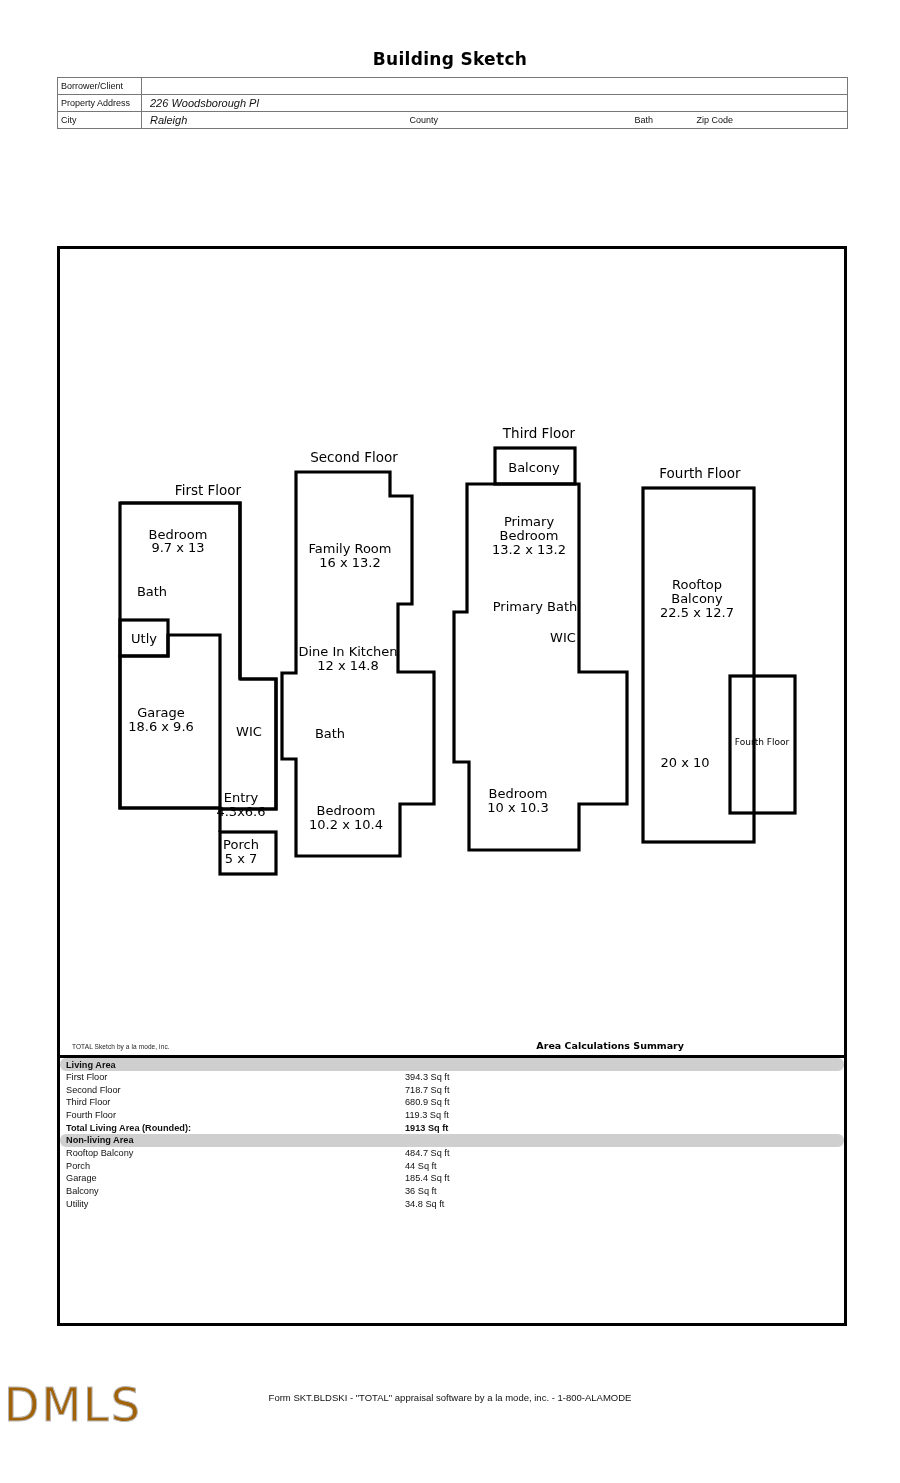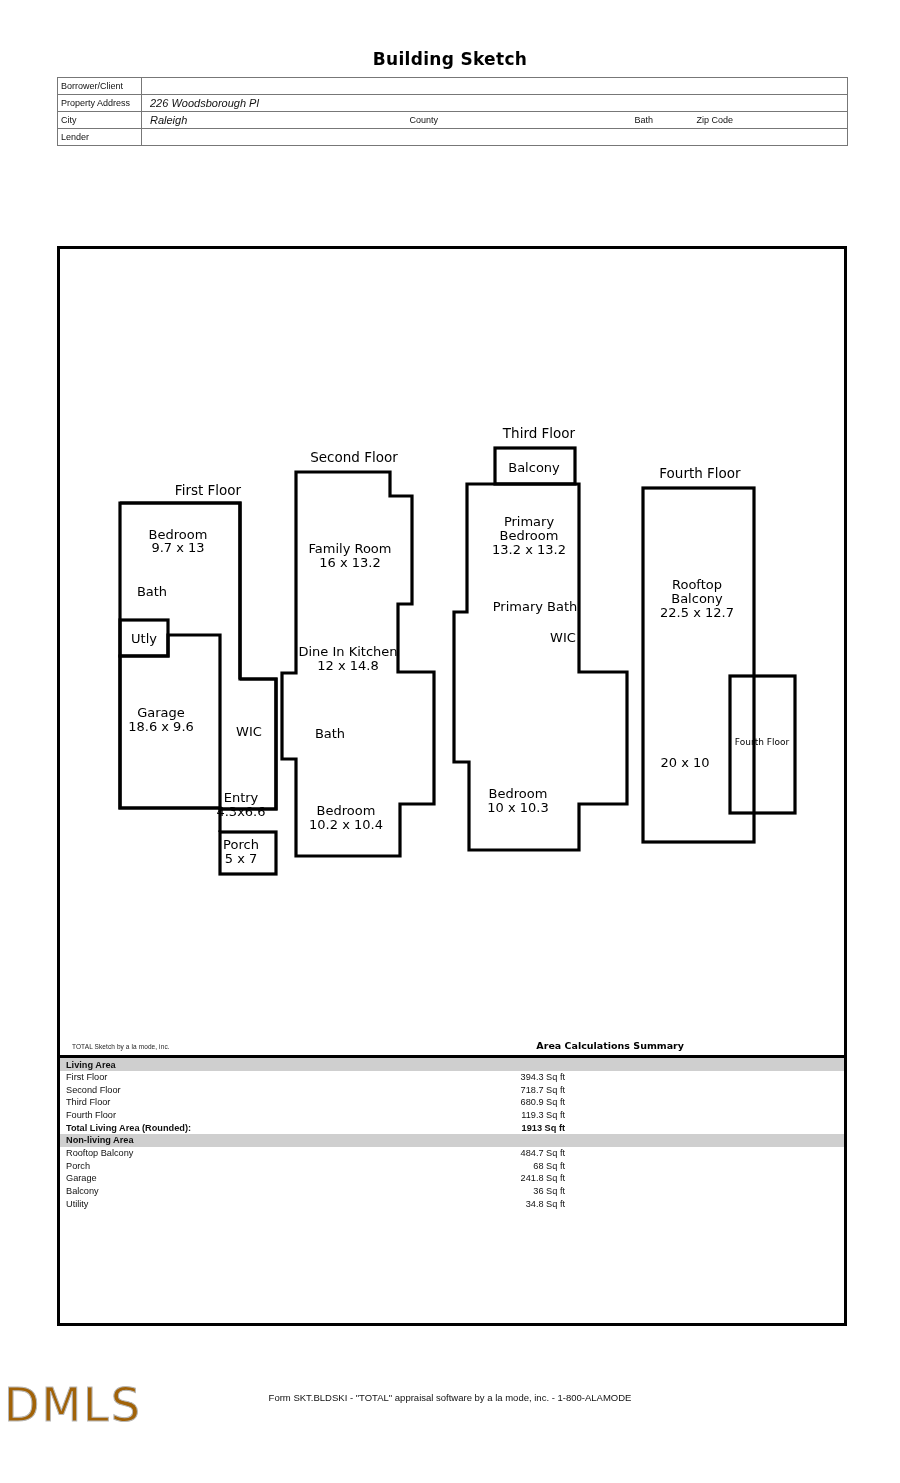--- a/index.html
+++ b/index.html
@@ -114,30 +114,30 @@
     align-items: center;
     height: 12.6px;
     font-size: 9.2px;
     font-family: "Liberation Sans", sans-serif;
     color: #111;
   }
   .acs-row.section {
     background: #cfcfcf;
     font-weight: bold;
     height: 13px;
+    border-radius: 6px;
   }
   .acs-row.total { font-weight: bold; }
   .acs-name {
     padding-left: 6px;
     width: 345px;
     white-space: nowrap;
   }
   .acs-val {
     width: 160px;
-    text-align: right;
     white-space: nowrap;
   }
 
   
   .footer-form {
     position: absolute;
     top: 1392px;
     left: 0;
     width: 900px;
     text-align: center;
@@ -188,24 +188,20 @@
       <td class="val nob-l" colspan="5">226 Woodsborough Pl</td>
     </tr>
     <tr>
       <td class="lbl">City</td>
       <td class="val nob-l nob-r">Raleigh</td>
       <td class="lbl nob-l nob-r">County</td>
       <td class="val nob-l nob-r"></td>
       <td class="lbl nob-l nob-r">Bath</td>
       <td class="lbl nob-l">Zip Code</td>
     </tr>
-    <tr>
-      <td class="lbl">Lender</td>
-      <td class="val nob-l" colspan="5"></td>
-    </tr>
   </tbody>
 </table>
 
 <div class="sketch-frame">
 
   <div class="plan">
     <svg width="784" height="800" viewBox="0 0 784 800" xmlns="http://www.w3.org/2000/svg">
 
       <g>
         <text class="fl" x="148" y="246" text-anchor="middle">First Floor</text>
@@ -334,25 +330,25 @@
       <div class="acs-name">Non-living Area</div>
       <div class="acs-val"></div>
     </div>
 
     <div class="acs-row">
       <div class="acs-name">Rooftop Balcony</div>
       <div class="acs-val">484.7 Sq ft</div>
     </div>
     <div class="acs-row">
       <div class="acs-name">Porch</div>
-      <div class="acs-val">68 Sq ft</div>
+      <div class="acs-val">44 Sq ft</div>
     </div>
     <div class="acs-row">
       <div class="acs-name">Garage</div>
-      <div class="acs-val">241.8 Sq ft</div>
+      <div class="acs-val">185.4 Sq ft</div>
     </div>
     <div class="acs-row">
       <div class="acs-name">Balcony</div>
       <div class="acs-val">36 Sq ft</div>
     </div>
     <div class="acs-row">
       <div class="acs-name">Utility</div>
       <div class="acs-val">34.8 Sq ft</div>
     </div>
 

